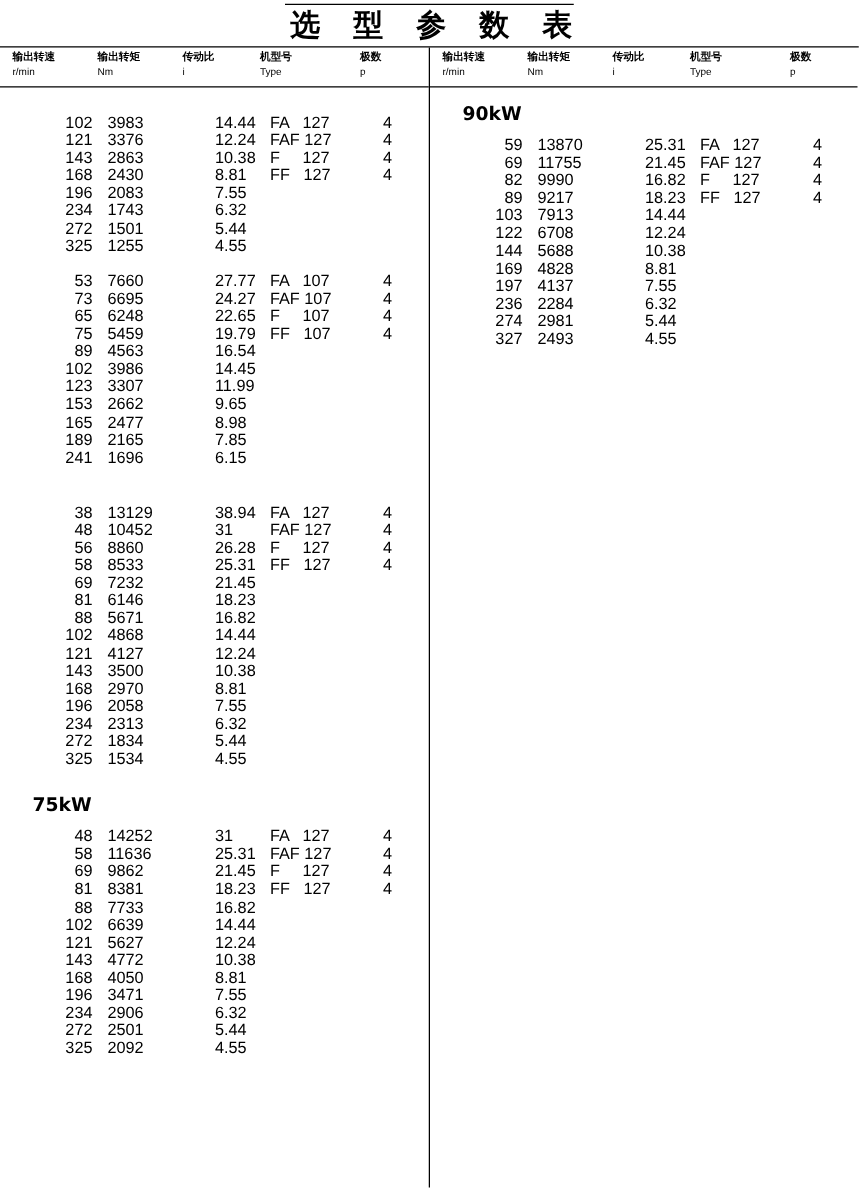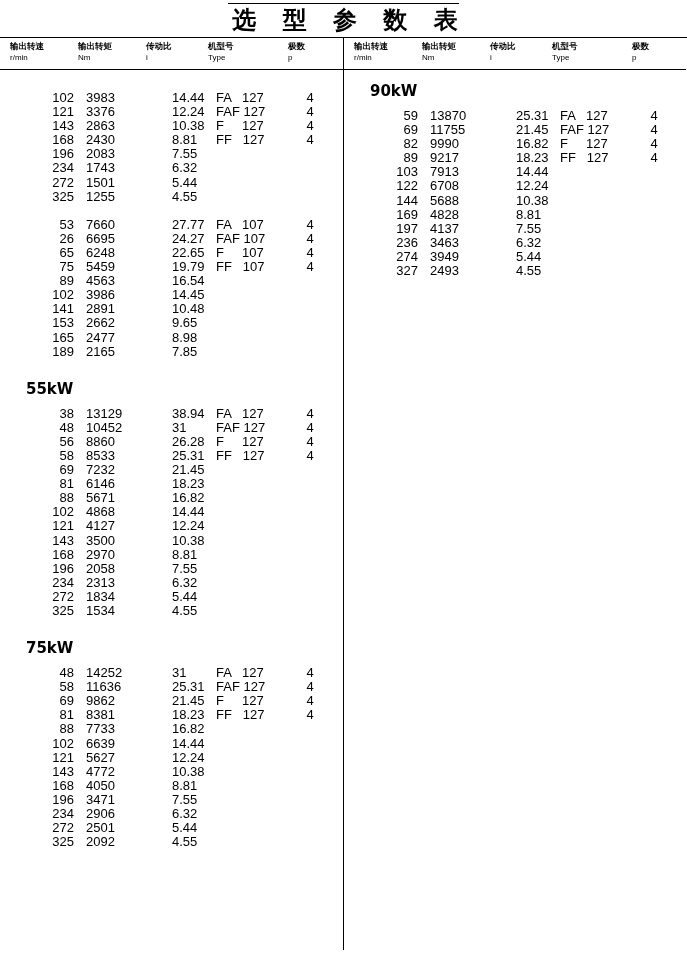--- a/index.html
+++ b/index.html
@@ -224,21 +224,21 @@
             <div class="gap"></div>
             <div class="rows">
               <div class="row">
                 <span class="c c0">53</span>
                 <span class="c c1">7660</span>
                 <span class="c c2">27.77</span>
                 <span class="c c3">FA   107</span>
                 <span class="c c4">4</span>
               </div>
               <div class="row">
-                <span class="c c0">26</span>
+                <span class="c c0">73</span>
                 <span class="c c1">6695</span>
                 <span class="c c2">24.27</span>
                 <span class="c c3">FAF 107</span>
                 <span class="c c4">4</span>
               </div>
               <div class="row">
                 <span class="c c0">65</span>
                 <span class="c c1">6248</span>
                 <span class="c c2">22.65</span>
                 <span class="c c3">F     107</span>
@@ -259,23 +259,23 @@
                 <span class="c c4"></span>
               </div>
               <div class="row">
                 <span class="c c0">102</span>
                 <span class="c c1">3986</span>
                 <span class="c c2">14.45</span>
                 <span class="c c3"></span>
                 <span class="c c4"></span>
               </div>
               <div class="row">
-                <span class="c c0">141</span>
-                <span class="c c1">2891</span>
-                <span class="c c2">10.48</span>
+                <span class="c c0">123</span>
+                <span class="c c1">3307</span>
+                <span class="c c2">11.99</span>
                 <span class="c c3"></span>
                 <span class="c c4"></span>
               </div>
               <div class="row">
                 <span class="c c0">153</span>
                 <span class="c c1">2662</span>
                 <span class="c c2">9.65</span>
                 <span class="c c3"></span>
                 <span class="c c4"></span>
               </div>
@@ -283,28 +283,34 @@
                 <span class="c c0">165</span>
                 <span class="c c1">2477</span>
                 <span class="c c2">8.98</span>
                 <span class="c c3"></span>
                 <span class="c c4"></span>
               </div>
               <div class="row">
                 <span class="c c0">189</span>
                 <span class="c c1">2165</span>
                 <span class="c c2">7.85</span>
+                <span class="c c3"></span>
+                <span class="c c4"></span>
+              </div>
+              <div class="row">
+                <span class="c c0">241</span>
+                <span class="c c1">1696</span>
+                <span class="c c2">6.15</span>
                 <span class="c c3"></span>
                 <span class="c c4"></span>
               </div>
             </div>
           </div>
           <div class="blk-gap"></div>
           <div class="block">
-            <div class="block-title">55kW</div>
             <div style="height: 8px;"></div>
             <div class="rows">
               <div class="row">
                 <span class="c c0">38</span>
                 <span class="c c1">13129</span>
                 <span class="c c2">38.94</span>
                 <span class="c c3">FA   127</span>
                 <span class="c c4">4</span>
               </div>
               <div class="row">
@@ -595,28 +601,28 @@
               </div>
               <div class="row">
                 <span class="c c0">197</span>
                 <span class="c c1">4137</span>
                 <span class="c c2">7.55</span>
                 <span class="c c3"></span>
                 <span class="c c4"></span>
               </div>
               <div class="row">
                 <span class="c c0">236</span>
-                <span class="c c1">3463</span>
+                <span class="c c1">2284</span>
                 <span class="c c2">6.32</span>
                 <span class="c c3"></span>
                 <span class="c c4"></span>
               </div>
               <div class="row">
                 <span class="c c0">274</span>
-                <span class="c c1">3949</span>
+                <span class="c c1">2981</span>
                 <span class="c c2">5.44</span>
                 <span class="c c3"></span>
                 <span class="c c4"></span>
               </div>
               <div class="row">
                 <span class="c c0">327</span>
                 <span class="c c1">2493</span>
                 <span class="c c2">4.55</span>
                 <span class="c c3"></span>
                 <span class="c c4"></span>

